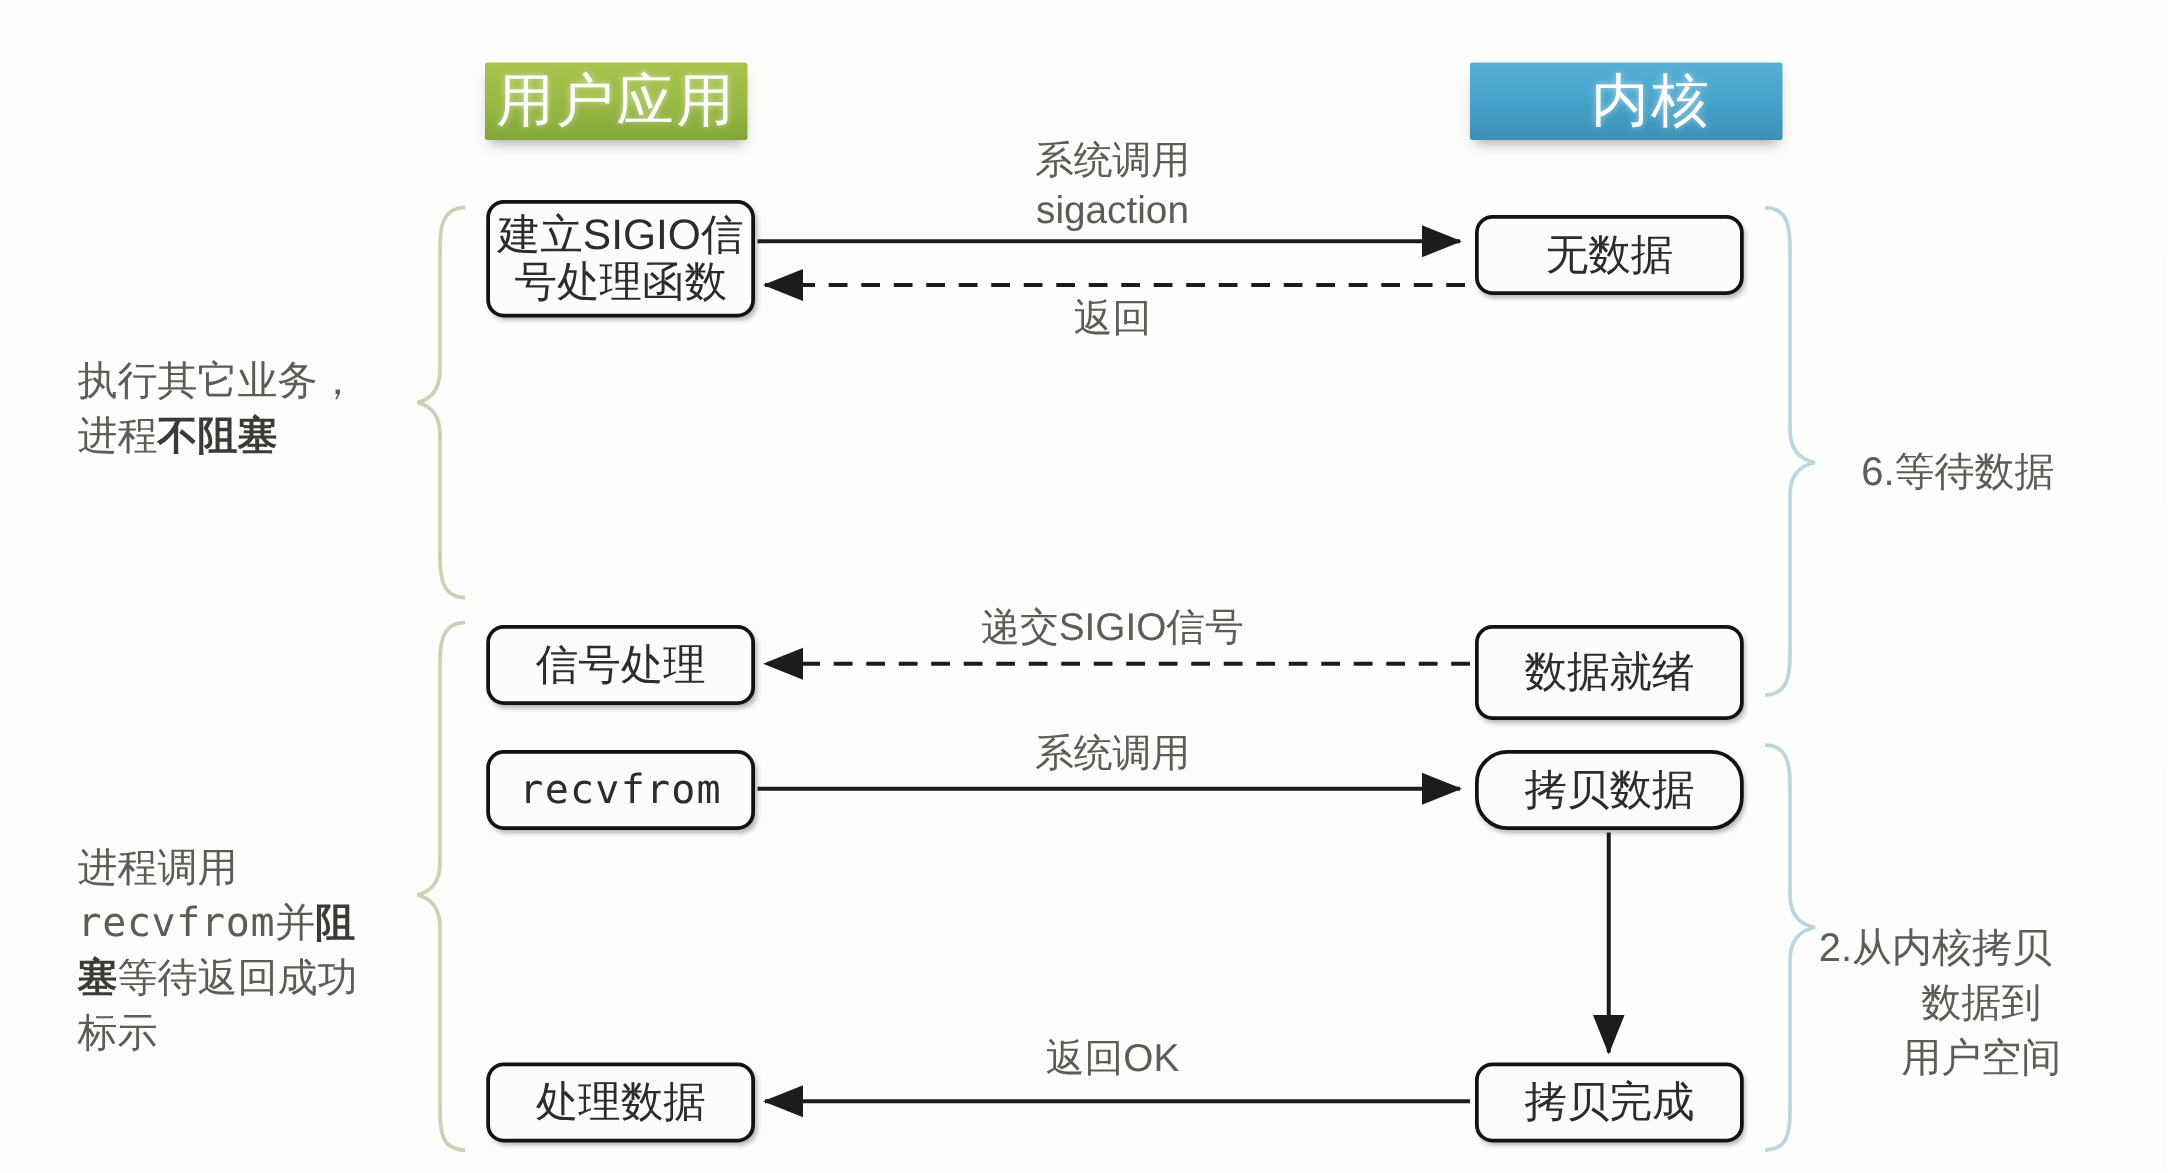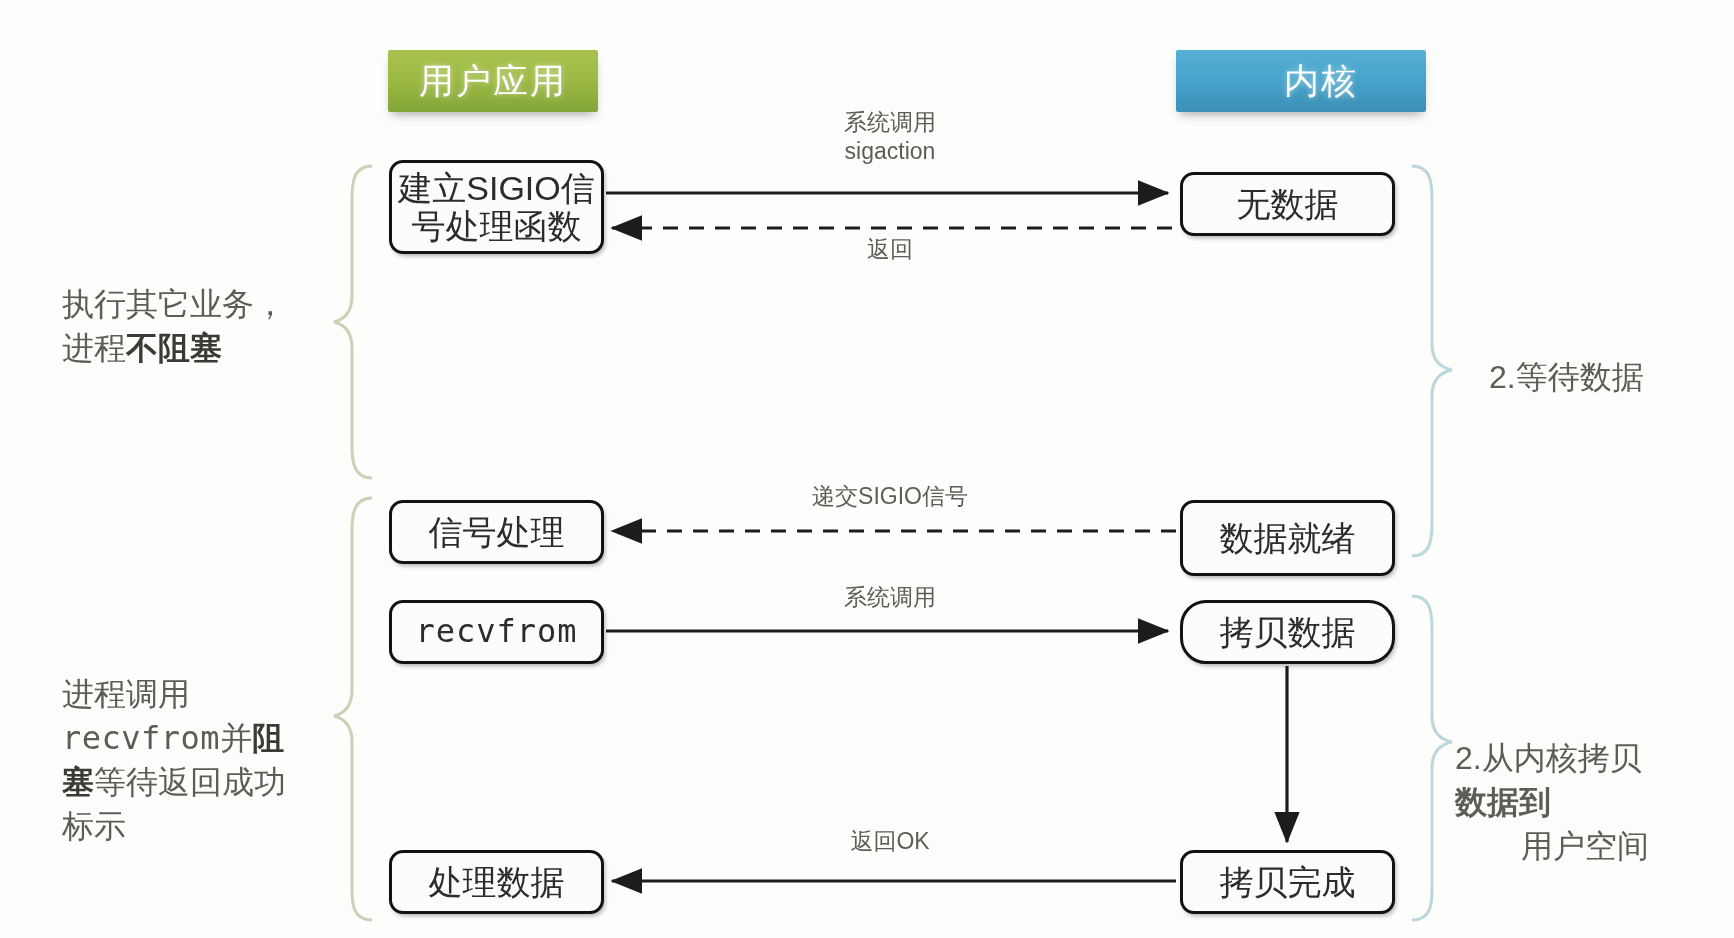--- a/index.html
+++ b/index.html
@@ -19,21 +19,21 @@
     overflow: hidden;
   }
 
   
   .pill {
     position: absolute;
     display: flex;
     align-items: center;
     justify-content: center;
     color: #ffffff;
-    font-size: 35px;
+    font-size: 46px;
     letter-spacing: 2px;
     border-radius: 2px;
     box-shadow: 0 6px 10px -4px rgba(0,0,0,0.35);
     text-shadow: 0 0 6px rgba(255,255,255,0.55);
   }
   .pill.user {
     left: 388px; top: 50px; width: 210px; height: 62px;
     background: linear-gradient(to bottom, #a8c24e 0%, #9dba44 45%, #83a639 100%);
   }
   .pill.kernel {
@@ -63,21 +63,21 @@
   .box.mono {
     font-family: "DejaVu Sans Mono", "Liberation Mono", monospace;
     letter-spacing: 1px;
     font-size: 32px;
   }
 
   
   .flow-label {
     position: absolute;
     text-align: center;
-    font-size: 23px;
+    font-size: 31px;
     line-height: 1.28;
     color: #5d5d58;
     white-space: pre-line;
   }
 
   
   .side-note {
     position: absolute;
     font-size: 32px;
     line-height: 1.38;
@@ -140,25 +140,25 @@
     <div><span>进程</span><b>不阻塞</b></div>
   </div>
 
   <div class="side-note" style="left:62px; top:672px; width:250px;">
     <div>进程调用</div>
     <div><span class="mono">recvfrom</span><span>并</span><b>阻</b></div>
     <div><b>塞</b><span>等待返回成功</span></div>
     <div>标示</div>
   </div>
 
-  <div class="side-note right" style="left:1489px; top:355px; width:230px;">2.等待数据</div>
+  <div class="side-note right" style="left:1489px; top:355px; width:230px;">6.等待数据</div>
 
   <div class="side-note right-indent" style="left:1455px; top:692px; width:260px;margin-top:44px;">
     <div style="text-align:left;">2.从内核拷贝</div>
-    <div style="text-align:left;font-weight:bold;">数据到</div>
+    <div style="text-align:center;">数据到</div>
     <div style="text-align:center;">用户空间</div>
   </div>
 
   <svg class="overlay" viewBox="0 0 1734 938">
     <defs>
       <marker id="arrowSolid" markerWidth="11" markerHeight="11" refX="9.5" refY="4" orient="auto" markerUnits="strokeWidth">
         <path d="M0,0 L10,4 L0,8 z" fill="#1c1c1c"></path>
       </marker>
       <marker id="arrowDash" markerWidth="11" markerHeight="11" refX="9.5" refY="4" orient="auto" markerUnits="strokeWidth">
         <path d="M0,0 L10,4 L0,8 z" fill="#1c1c1c"></path>

